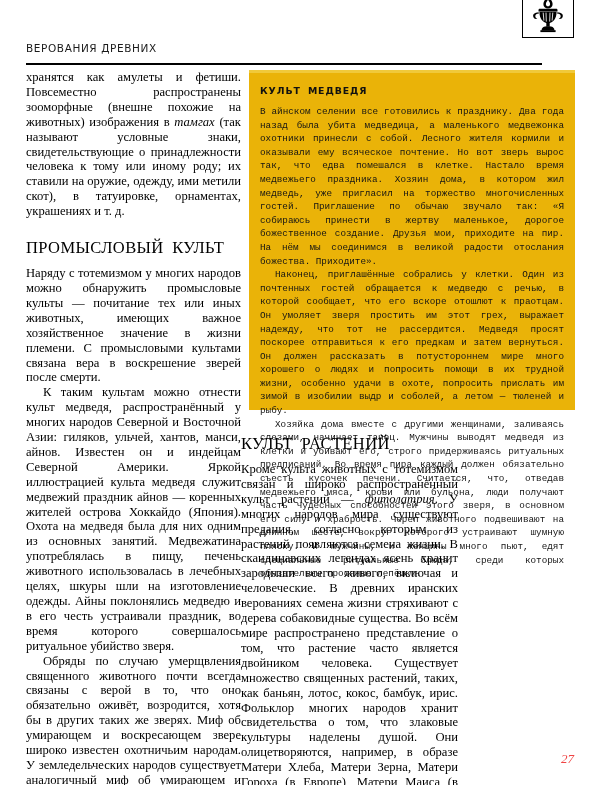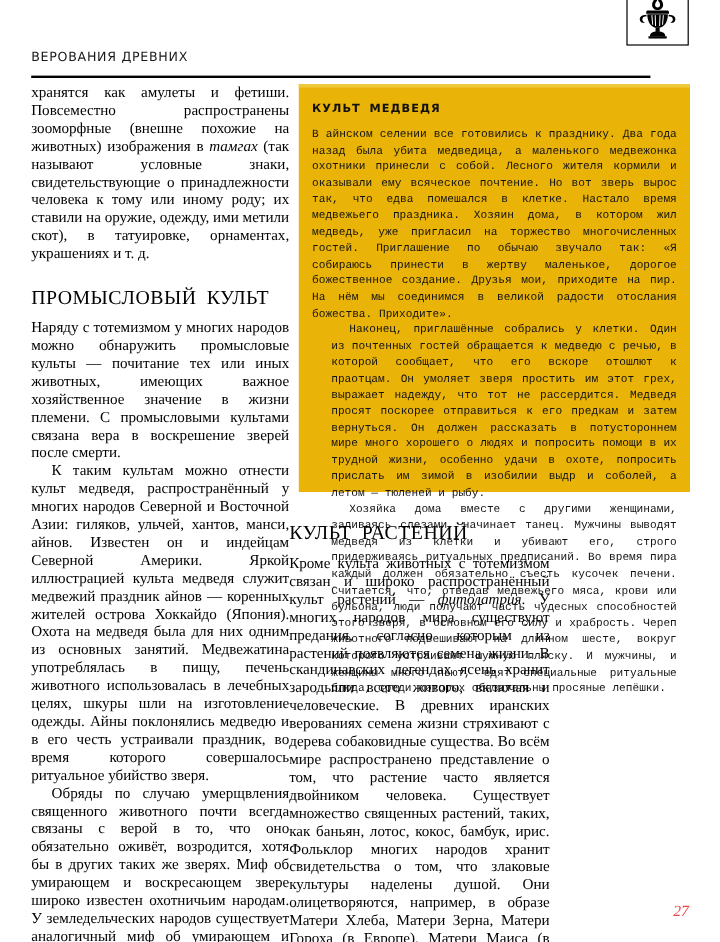--- a/index.html
+++ b/index.html
@@ -118,21 +118,21 @@
     color: #111;
   }
   #sidebar-box .sb-body {
     font-family: Liberation Mono, monospace;
     font-size: 9.3px;
     line-height: 13.6px;
     text-align: justify;
     color: #141414;
   }
   #sidebar-box .sb-body p { margin: 0; }
-  #sidebar-box .sb-body p.indent { text-indent: 15px; margin-left: 16px; }
+  #sidebar-box .sb-body p.indent { text-indent: 15px; }
 
   
   #page-folio {
     position: absolute;
     right: 26px;
     bottom: 18px;
     font-family: "Liberation Serif", serif;
     font-size: 13px;
     font-style: italic;
     color: #ef4444;

